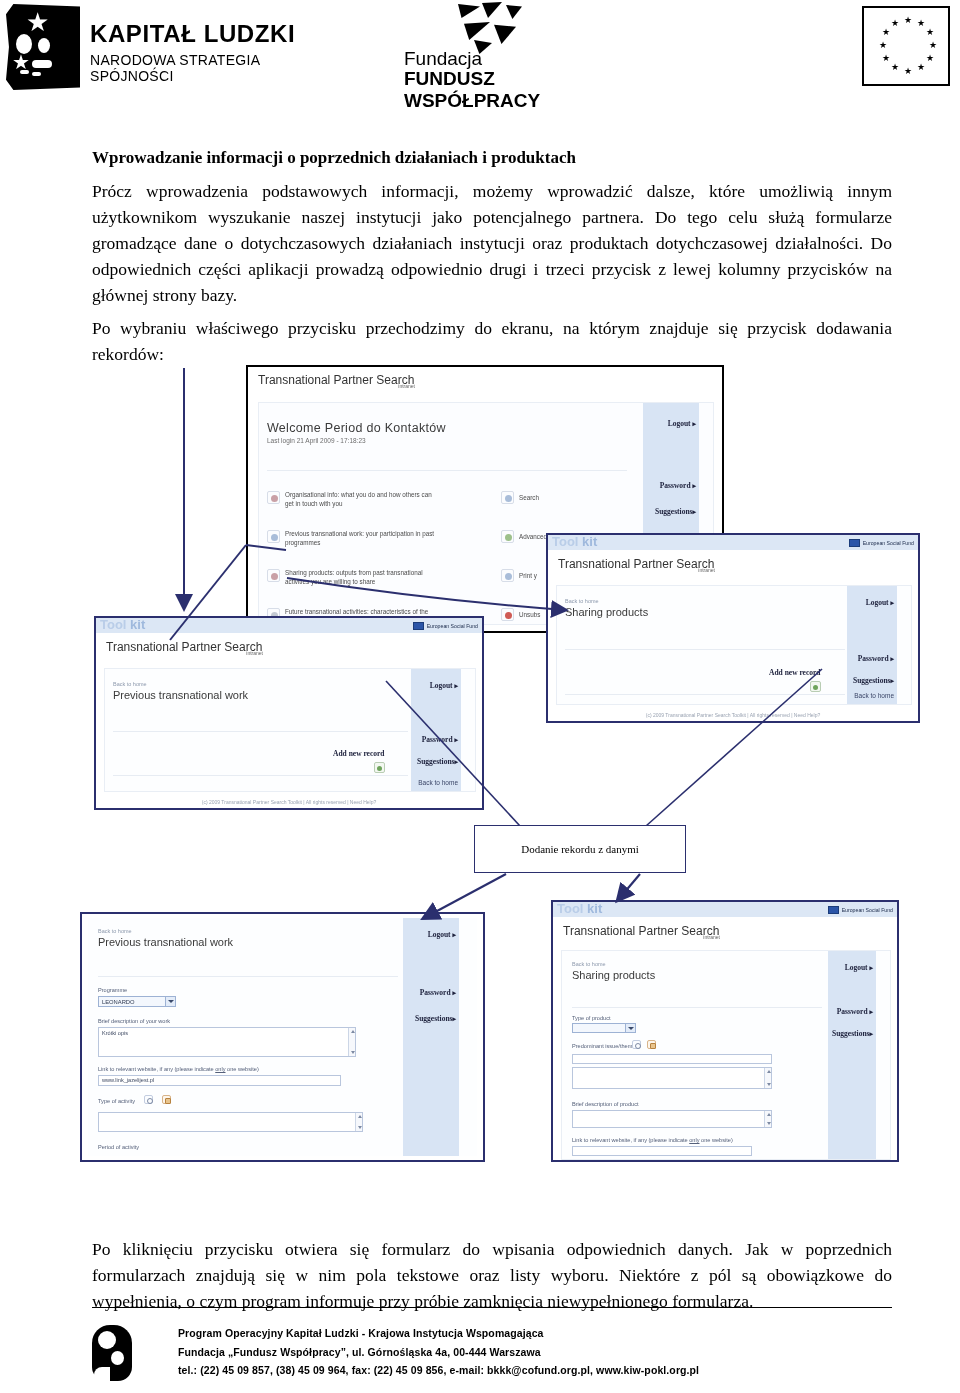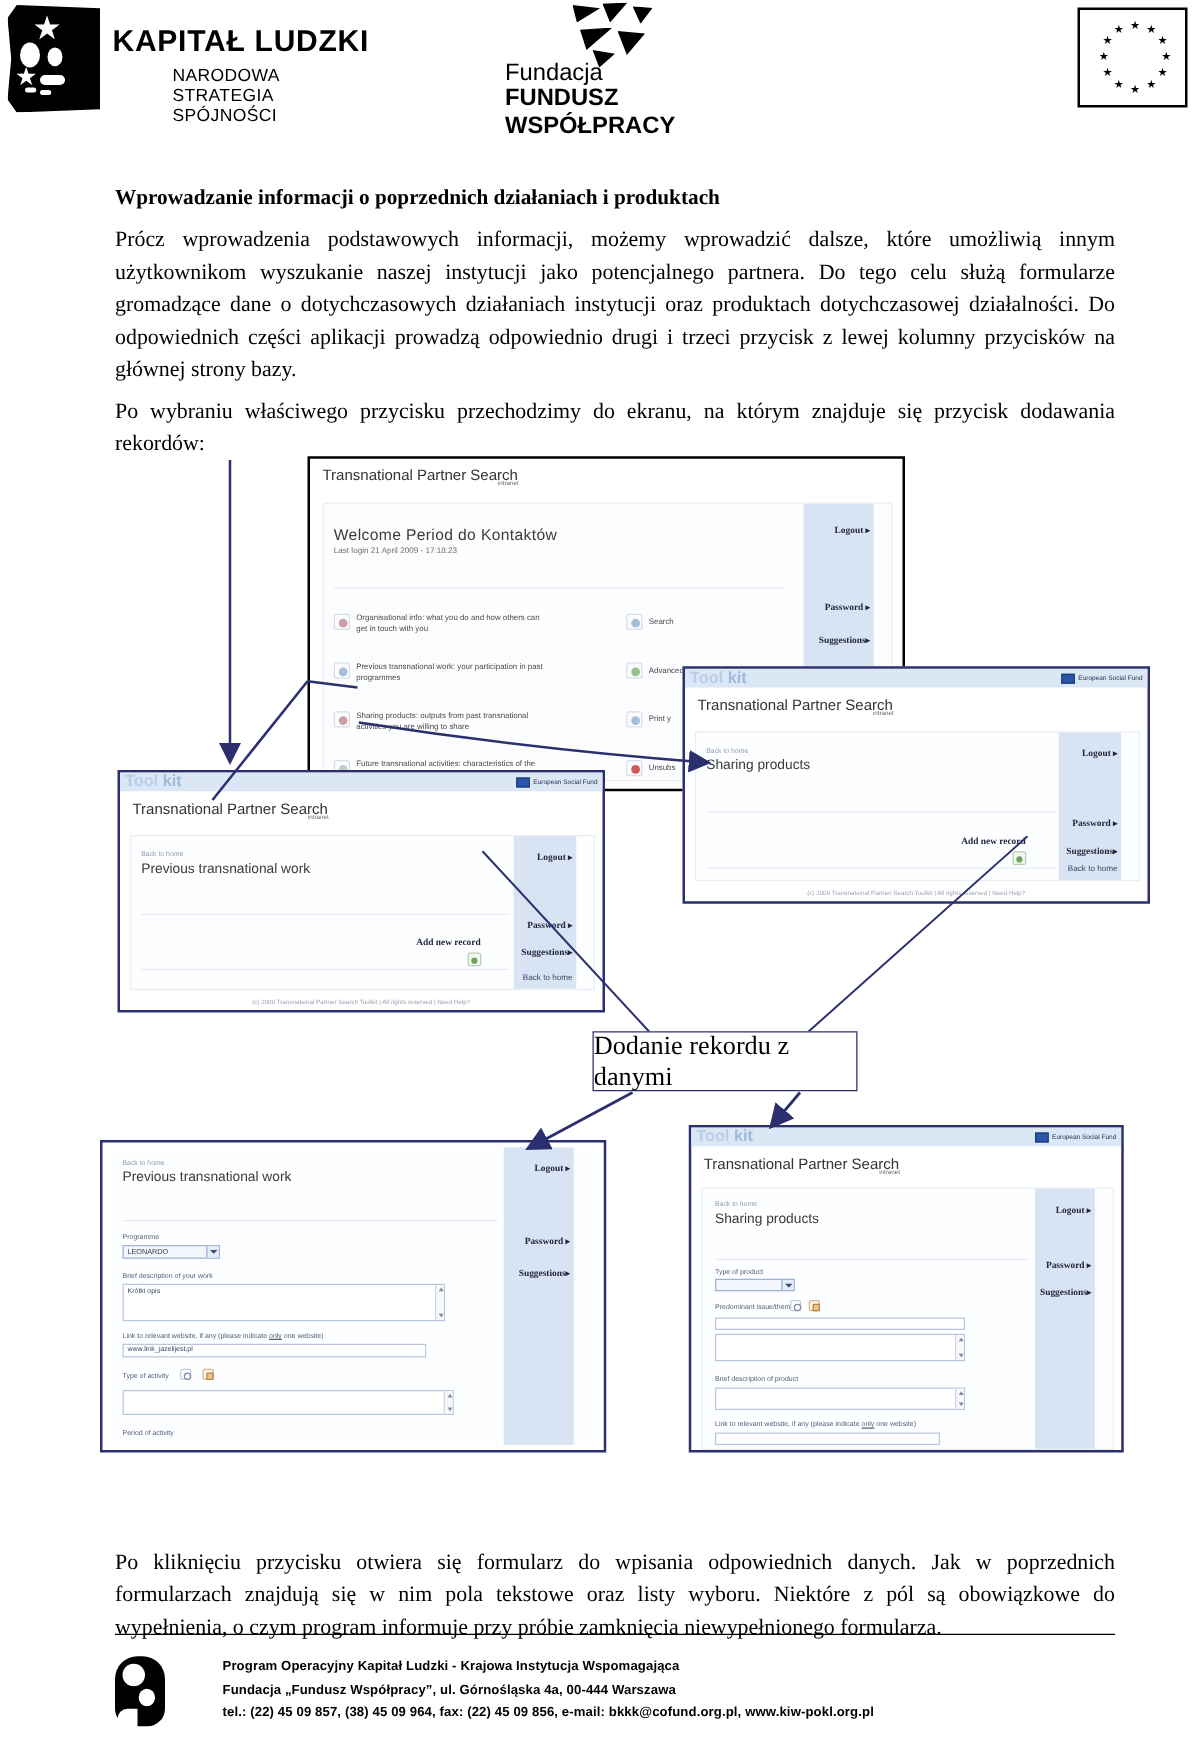--- a/index.html
+++ b/index.html
@@ -25,21 +25,21 @@
   }
   .kl-dot { position:absolute; background:#fff; border-radius:50%; }
   .kl-txt1 {
     position:absolute; left:84px; top:16px;
     font-family:"Liberation Sans", sans-serif;
     font-weight:bold; font-size:24px; letter-spacing:.6px; color:#000;
   }
   .kl-txt2 {
     position:absolute; left:84px; top:48px;
     font-family:"Liberation Sans", sans-serif;
-    font-size:14px; letter-spacing:.3px; color:#000;margin-left:48px;
+    font-size:14px; letter-spacing:.3px; color:#000;
   }
 
   .fw-logo { position:absolute; left:404px; top:2px; width:190px; height:92px; }
   .fw-birds { position:absolute; left:48px; top:0px; width:86px; height:52px; }
   .fw-bird {
     position:absolute; background:#000;
   }
   .fw-t1 {
     position:absolute; left:0px; top:46px;
     font-family:"Liberation Sans", sans-serif;
@@ -263,21 +263,21 @@
     content:""; position:absolute; left:2px; top:2px; width:4px; height:4px;
     border:1px solid #7f8ca5; border-radius:50%;
   }
   .f-btn.orange::after { border-radius:1px; border-color:#b7823f; background:#e8c48d; }
 
   
   #callout {
     position:absolute; left:474px; top:825px; width:212px; height:48px;
     border:1.5px solid #2b2f6e; background:#fff;
     display:flex; align-items:center; justify-content:center;
-    font-size:21px; color:#000; z-index:40;
+    font-size:11px; color:#000; z-index:40;
   }
 
   
   #arrows { position:absolute; left:0; top:0; width:960px; height:1393px; pointer-events:none; z-index:35; }
 
   
   #footer-rule {
     position:absolute; left:92px; top:1307px; width:800px; height:1px; background:#000;
   }
   #footer { position:absolute; left:92px; top:1325px; width:800px; height:62px; }

